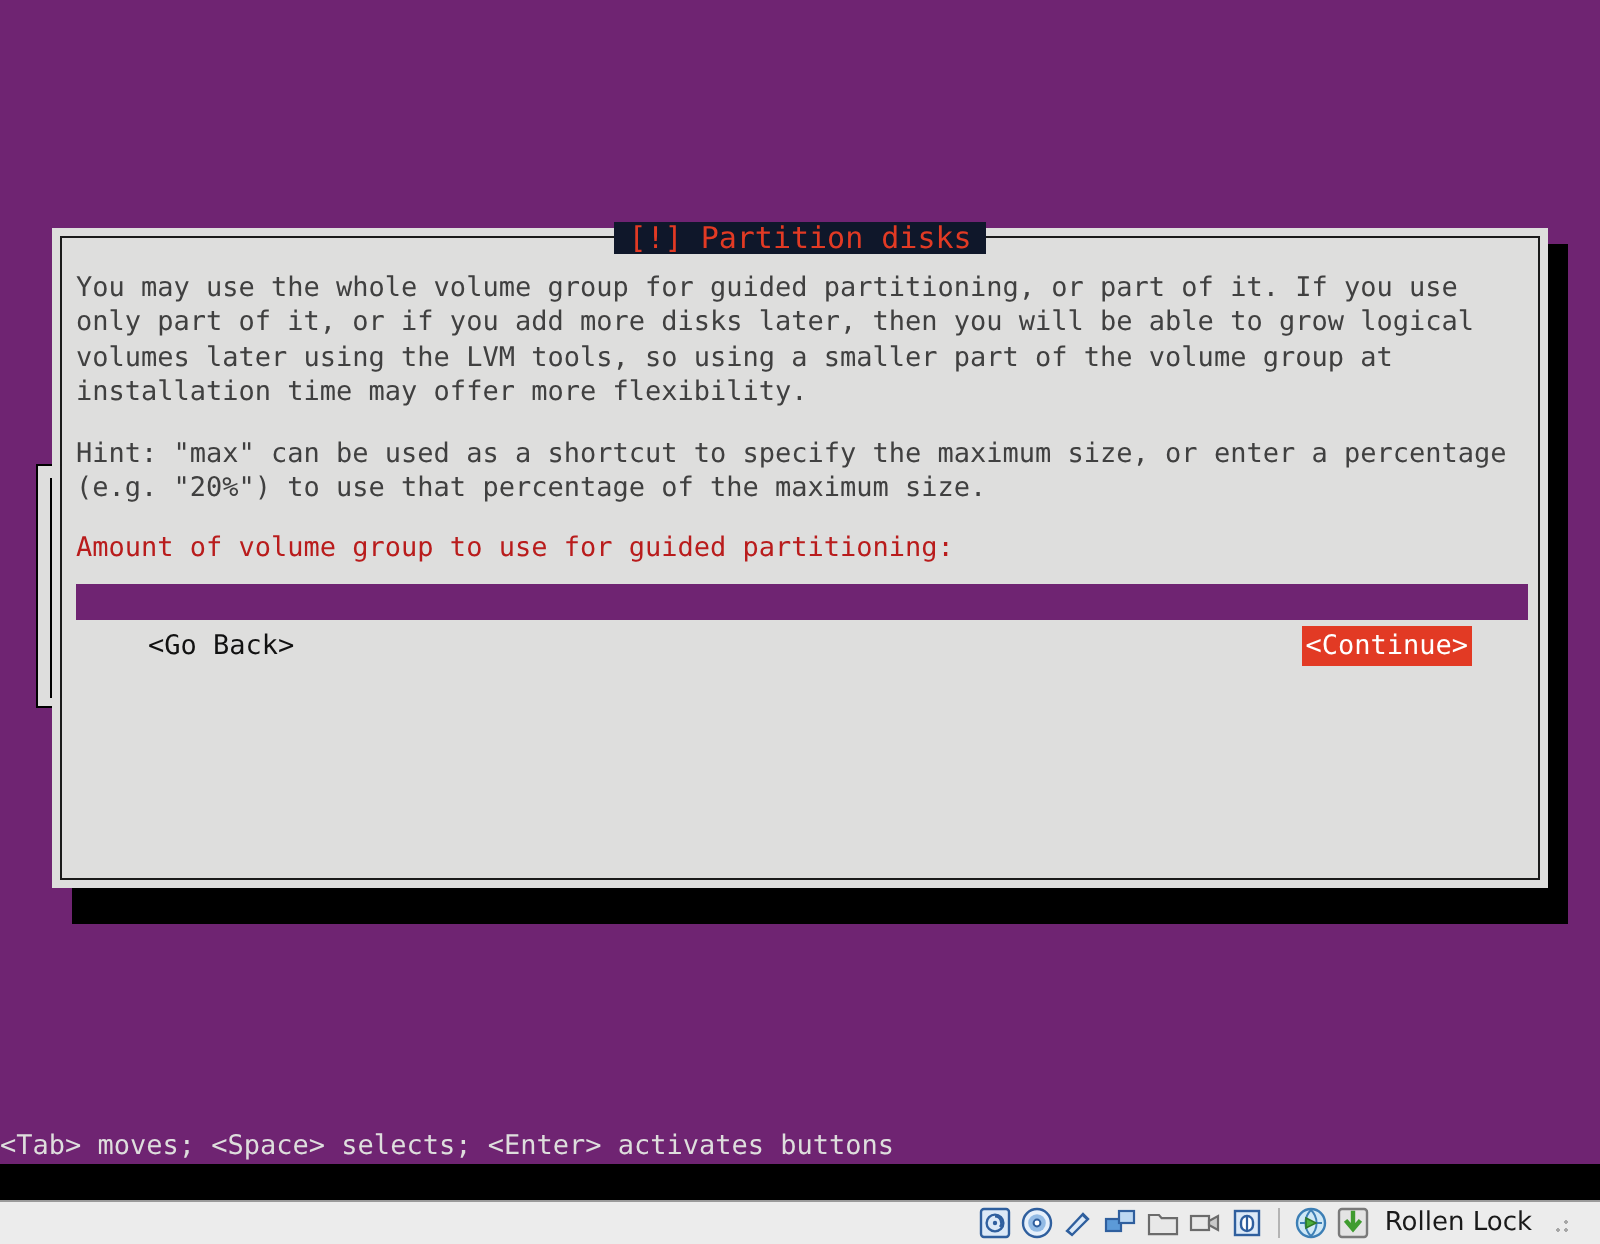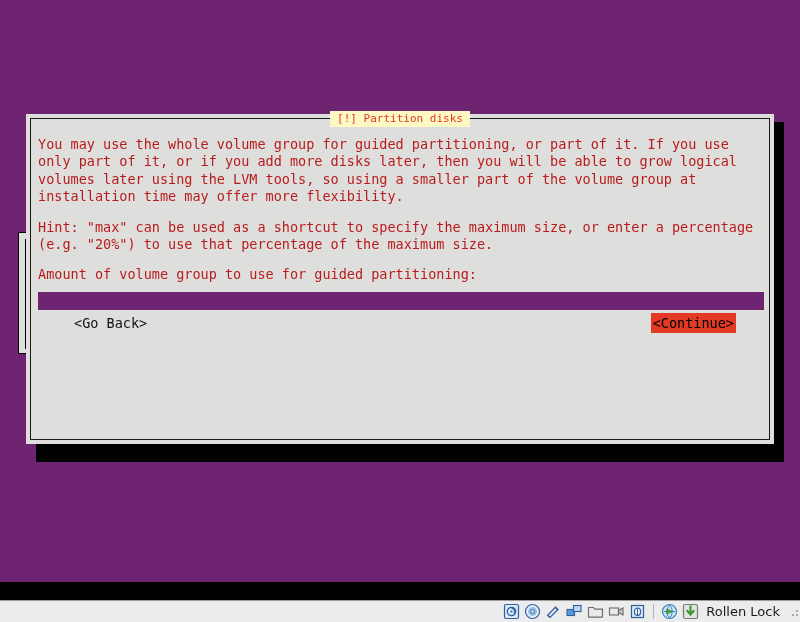--- a/index.html
+++ b/index.html
@@ -91,40 +91,40 @@
     top: 111px;
     width: 748px;
     margin-left: 26px;
     height: 16px;
     display: flex;
     align-items: center;
     justify-content: center;
     pointer-events: none;
   }
   #dialog-title {
-    background: #fef9c3;
+    background: #0f172a;
     color: #e23a24;
-    font-size: 11px;
+    font-size: 15px;
     line-height: 16px;
     letter-spacing: 0px;
     padding: 0 7px;
     white-space: pre;
   }
 
   
   #dialog-body {
     position: absolute;
     left: 12px;
     top: 22px;
     right: 10px;
     bottom: 8px;
   }
   .para {
     margin: 0 15px 13px 0;
-    color: #b91c1c;
+    color: #404040;
     font-size: 13.5px;
     line-height: 17.4px;
     white-space: pre;
   }
   .para:last-child { margin-bottom: 0; }
 
   .prompt-line {
     color: #b91c1c;
     font-size: 13.5px;
     line-height: 17.4px;
@@ -158,21 +158,21 @@
     white-space: pre;
     padding: 1px 2px;
   }
   #go-back-button {
     left: 34px;
     color: #111;
     background: transparent;
   }
   #continue-button {
     right: 28px;
-    color: #000000;
+    color: #ffffff;
     background: #e23a24;
   }
 
   
   #help-line {
     position: absolute;
     left: 0;
     bottom: 18px;
     width: 800px;
     height: 18px;
@@ -196,21 +196,21 @@
     left: 0;
     top: 600px;
     width: 800px;
     height: 22px;
     background: #ececec;
     border-top: 1px solid #9a9a9a;
     box-sizing: border-box;
     display: flex;
     align-items: center;
     justify-content: flex-end;
-    padding-right: 0;
+    padding-right: 14px;
   }
   .sb-icon {
     width: 17px;
     height: 17px;
     margin: 0 2px;
     display: inline-block;
     position: relative;
   }
   .sb-sep {
     width: 1px;
@@ -274,20 +274,21 @@
         <span class="btn" id="continue-button">&lt;Continue&gt;</span>
       </div>
 
     </div>
   </div>
 
   <div id="dialog-title-wrap">
     <span id="dialog-title">[!] Partition disks</span>
   </div>
 
+  <div id="help-line">&lt;Tab&gt; moves; &lt;Space&gt; selects; &lt;Enter&gt; activates buttons</div>
   <div id="vm-bottom-black"></div>
 
 </div>
 
 <div id="statusbar">
 
   <span class="sb-icon">
     <svg width="17" height="17" viewBox="0 0 17 17">
       <rect x="1.5" y="1.5" width="14" height="14" rx="1.5" fill="#dce9f7" stroke="#2f5f9e" stroke-width="1.2"></rect>
       <circle cx="8.5" cy="8.5" r="4.2" fill="none" stroke="#2f5f9e" stroke-width="1.2"></circle>

